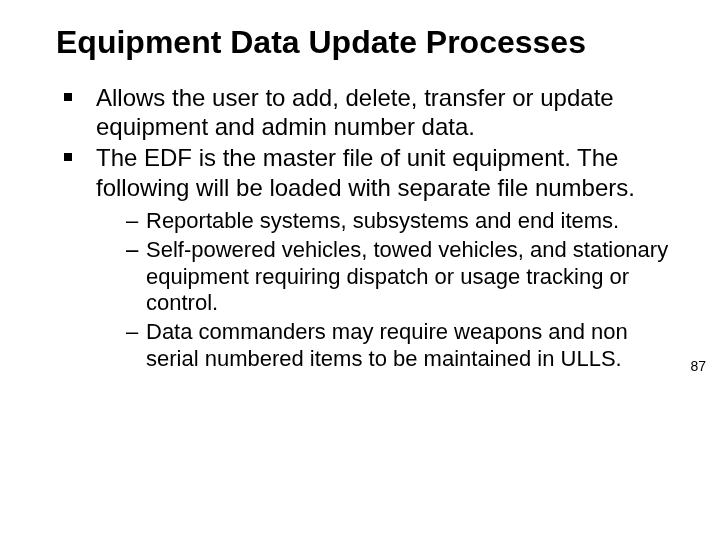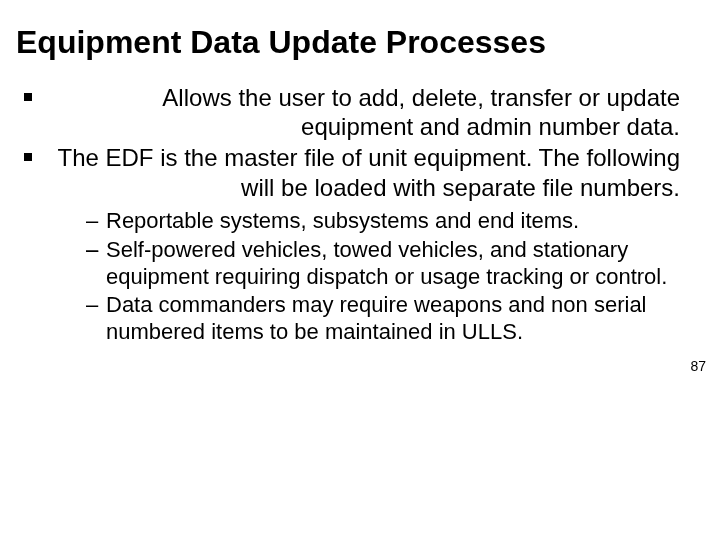--- a/index.html
+++ b/index.html
@@ -11,40 +11,39 @@
     font-family: Arial, Helvetica, sans-serif;
     color: #000000;
     overflow: hidden;
     position: relative;
   }
   .slide {
     width: 720px;
     height: 384px;
     position: relative;
     box-sizing: border-box;
-    padding: 24px 40px 0 16px;
+    padding: 24px 40px 0 56px;
   }
   .title {
     font-size: 32px;
     font-weight: bold;
     margin: 0 0 22px 0;
     line-height: 1.15;
   }
   .body-list {
     font-size: 24px;
     line-height: 1.22;
     margin: 0;
     padding: 0;
     list-style: none;
   }
   .body-item {
     position: relative;
     padding-left: 40px;
     margin: 0 0 2px 0;
-    text-align: right;
   }
   .body-item .bullet {
     position: absolute;
     left: 8px;
     top: 10px;
     width: 8px;
     height: 8px;
     background: #000;
   }
   .sub-list {

